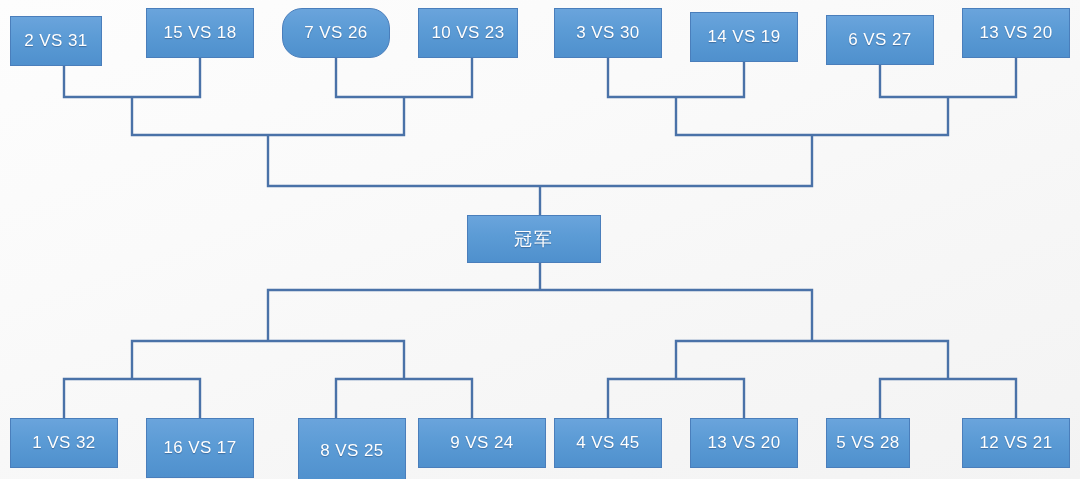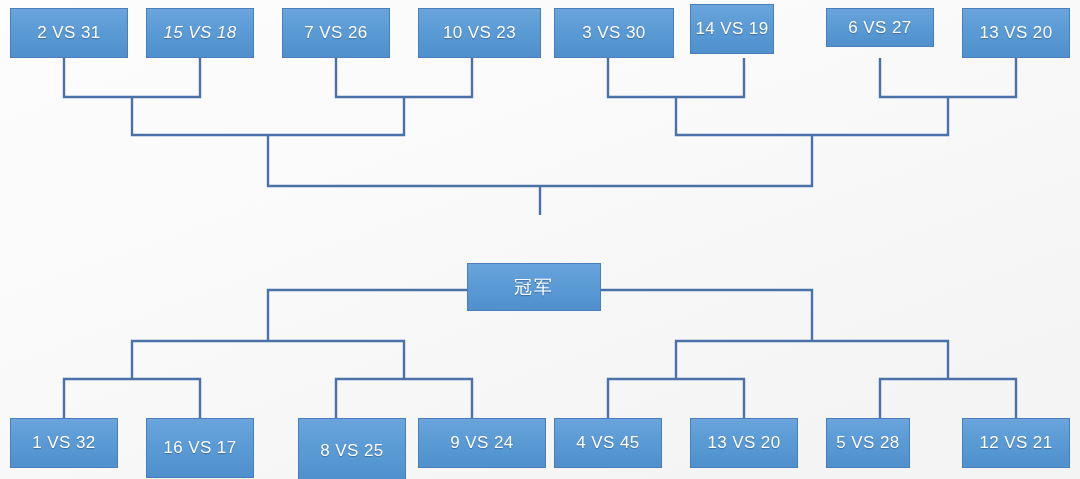--- a/index.html
+++ b/index.html
@@ -44,35 +44,35 @@
         <path d="M608 418 L608 379 L744 379 L744 418"></path>
         <path d="M880 418 L880 379 L1016 379 L1016 418"></path>
         <path d="M132 379 L132 341 L404 341 L404 379"></path>
         <path d="M676 379 L676 341 L948 341 L948 379"></path>
         <path d="M268 341 L268 290 L812 290 L812 341"></path>
         <path d="M540 290 L540 263"></path>
       </g>
   </svg>
 
   <div id="top-row">
-      <div class="match-box" style="left: 10px; top: 8px; width: 118px; height: 50px;">2 VS 31</div>
-      <div class="match-box" style="left: 146px; top: 8px; width: 108px; height: 50px; font-style: italic;">15 VS 18</div>
-      <div class="match-box" style="left: 282px; top: 8px; width: 108px; height: 50px;">7 VS 26</div>
-      <div class="match-box" style="left: 418px; top: 8px; width: 123px; height: 50px; text-align: right;">10 VS 23</div>
-      <div class="match-box" style="left: 554px; top: 8px; width: 120px; height: 50px;">3 VS 30</div>
-      <div class="match-box" style="left: 690px; top: 4px; width: 84px; height: 50px;">14 VS 19</div>
-      <div class="match-box" style="left: 826px; top: 8px; width: 108px; height: 39px;">6 VS 27</div>
+      <div class="match-box" style="left: 10px; top: 16px; width: 92px; height: 50px;">2 VS 31</div>
+      <div class="match-box" style="left: 146px; top: 8px; width: 108px; height: 50px;">15 VS 18</div>
+      <div class="match-box" style="left: 282px; top: 8px; width: 108px; height: 50px; border-radius: 20px;">7 VS 26</div>
+      <div class="match-box" style="left: 418px; top: 8px; width: 100px; height: 50px; text-align: right;">10 VS 23</div>
+      <div class="match-box" style="left: 554px; top: 8px; width: 108px; height: 50px;">3 VS 30</div>
+      <div class="match-box" style="left: 690px; top: 12px; width: 108px; height: 50px;">14 VS 19</div>
+      <div class="match-box" style="left: 826px; top: 15px; width: 108px; height: 50px;">6 VS 27</div>
       <div class="match-box" style="left: 962px; top: 8px; width: 108px; height: 50px;">13 VS 20</div>
     </div>
   <div id="bottom-row">
       <div class="match-box" style="left: 10px; top: 418px; width: 108px; height: 50px;">1 VS 32</div>
       <div class="match-box" style="left: 146px; top: 418px; width: 108px; height: 60px;">16 VS 17</div>
       <div class="match-box" style="left: 298px; top: 418px; width: 108px; height: 66px; text-align: center;">8 VS 25</div>
       <div class="match-box" style="left: 418px; top: 418px; width: 128px; height: 50px;">9 VS 24</div>
       <div class="match-box" style="left: 554px; top: 418px; width: 108px; height: 50px;">4 VS 45</div>
       <div class="match-box" style="left: 690px; top: 418px; width: 108px; height: 50px;">13 VS 20</div>
       <div class="match-box" style="left: 826px; top: 418px; width: 84px; height: 50px;">5 VS 28</div>
       <div class="match-box" style="left: 962px; top: 418px; width: 108px; height: 50px;">12 VS 21</div>
     </div>
 
-  <div class="match-box champion-box" id="champion" style="left: 467px; top: 215px; width: 134px; height: 48px; margin-top: 48px;">冠军</div>
+  <div class="match-box champion-box" id="champion" style="left: 467px; top: 215px; width: 134px; height: 48px;">冠军</div>
 
 </div>
 
 </body></html>

